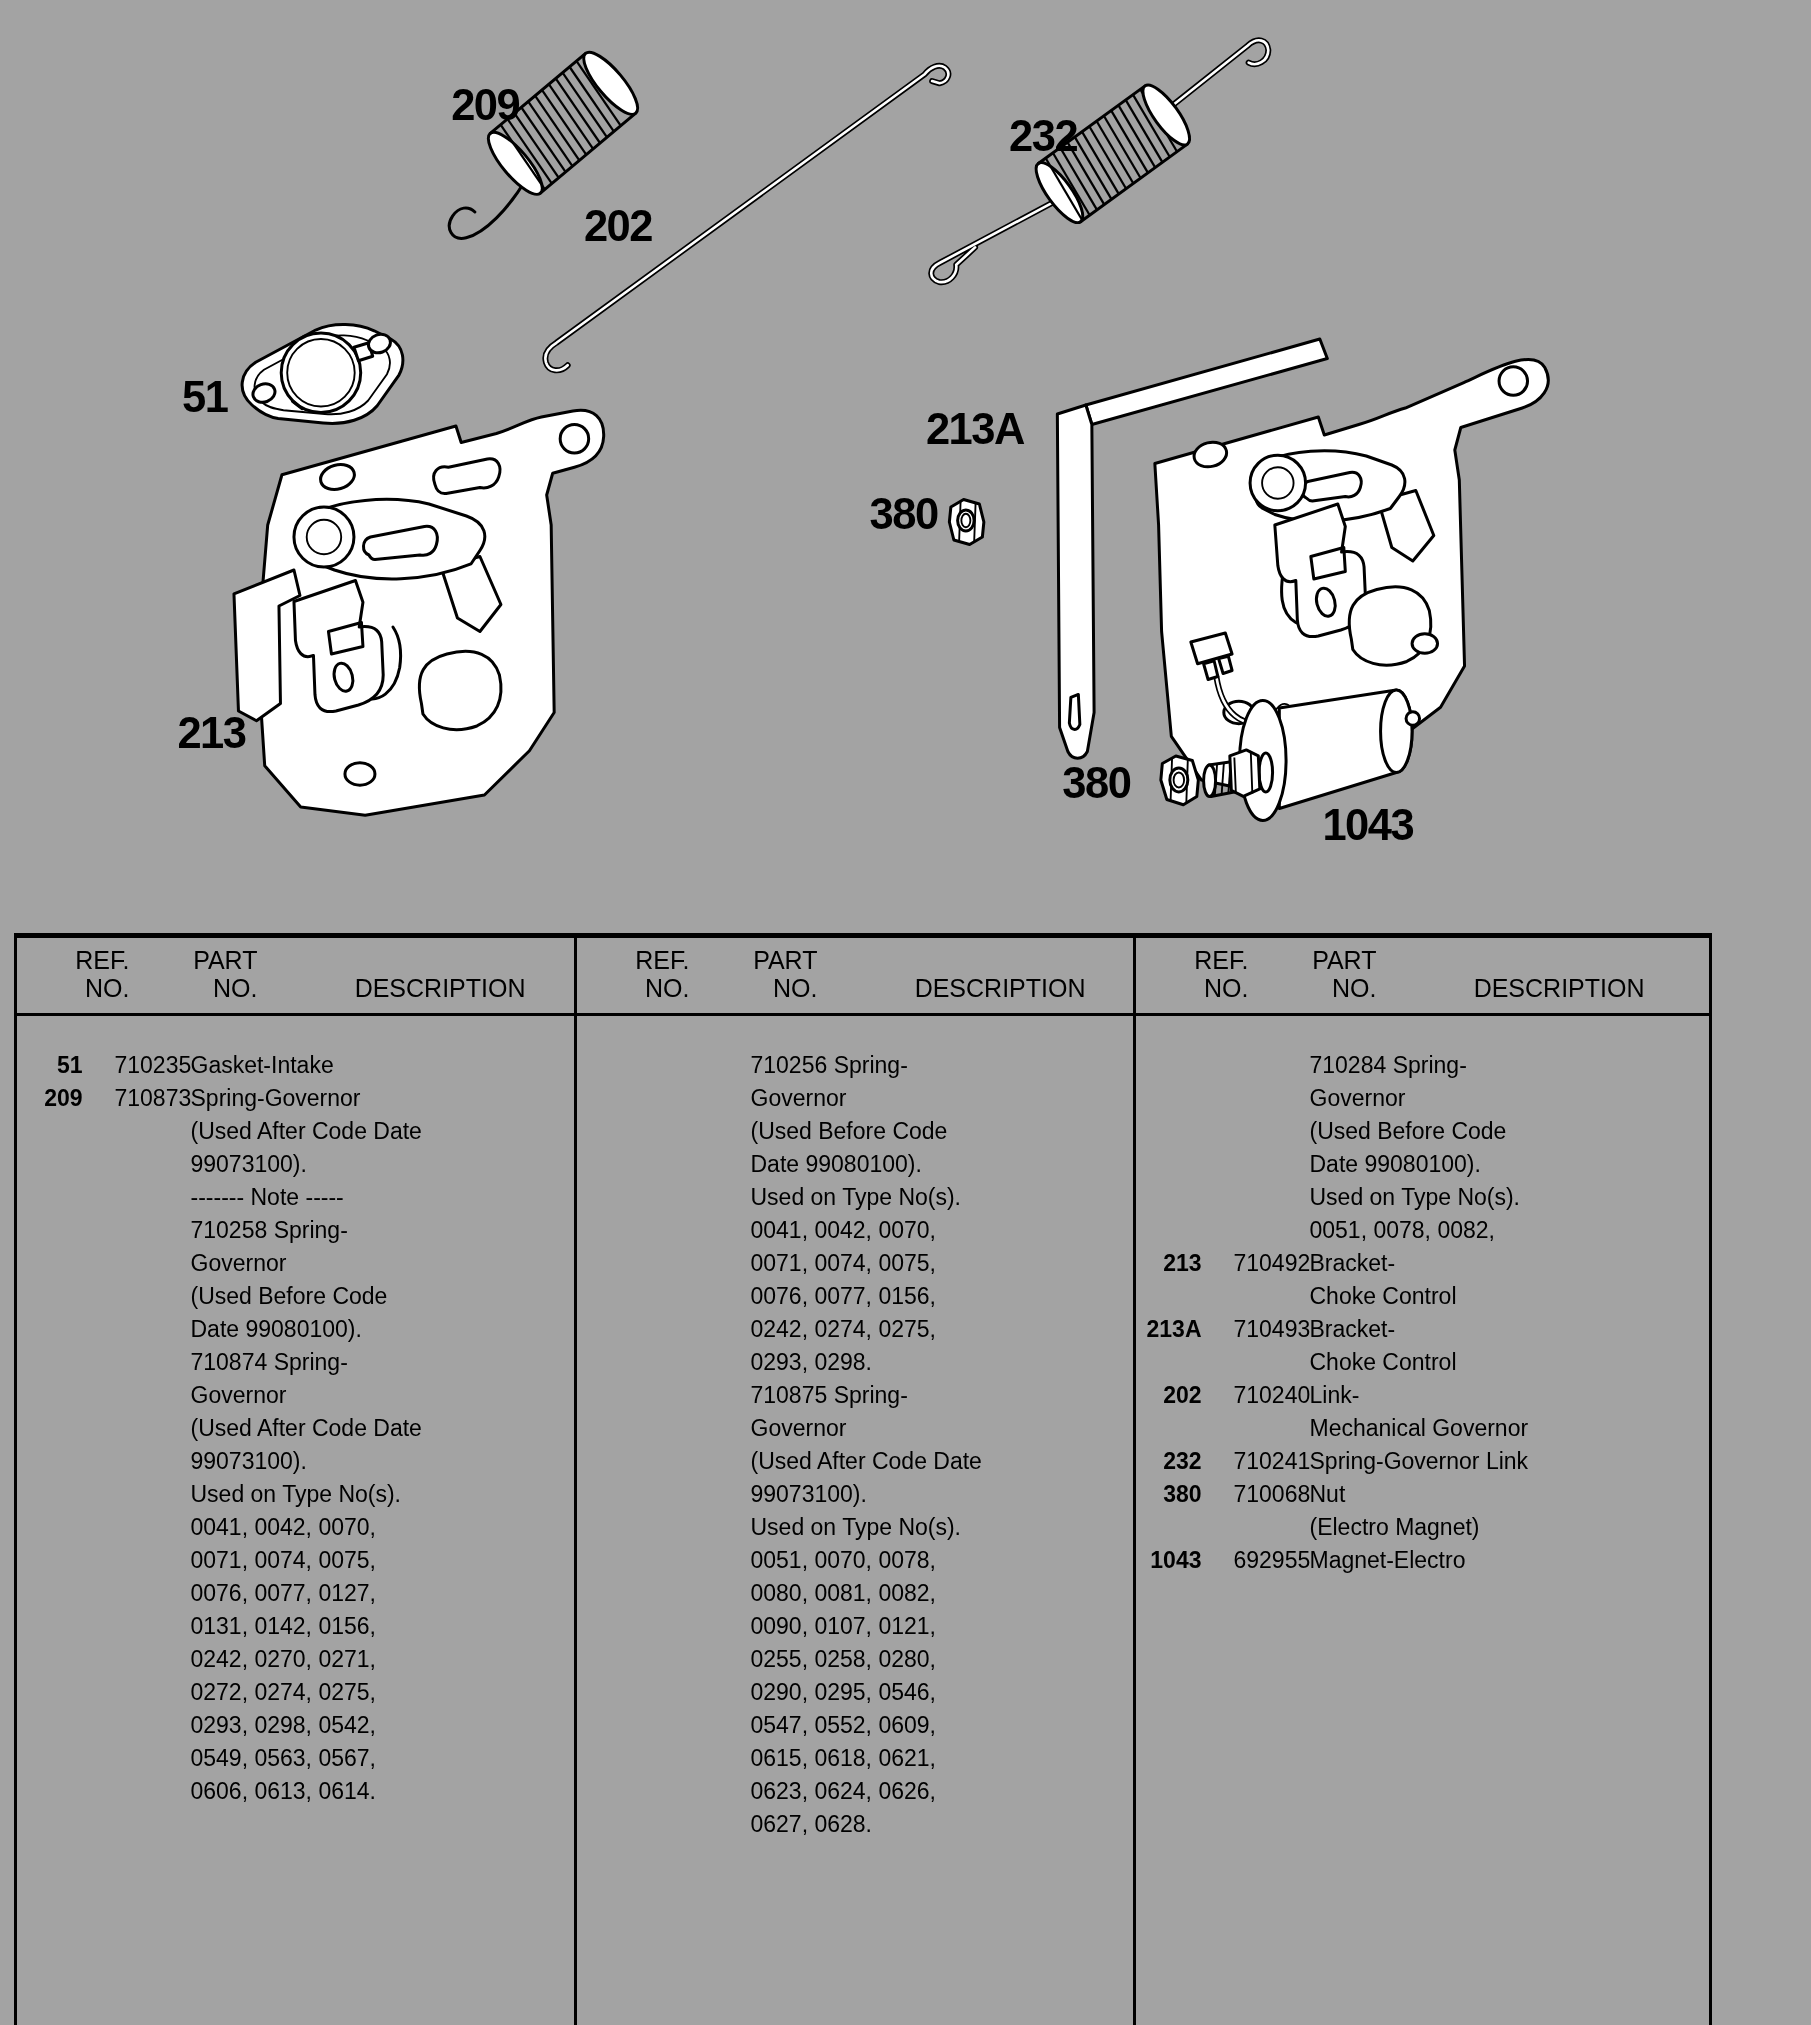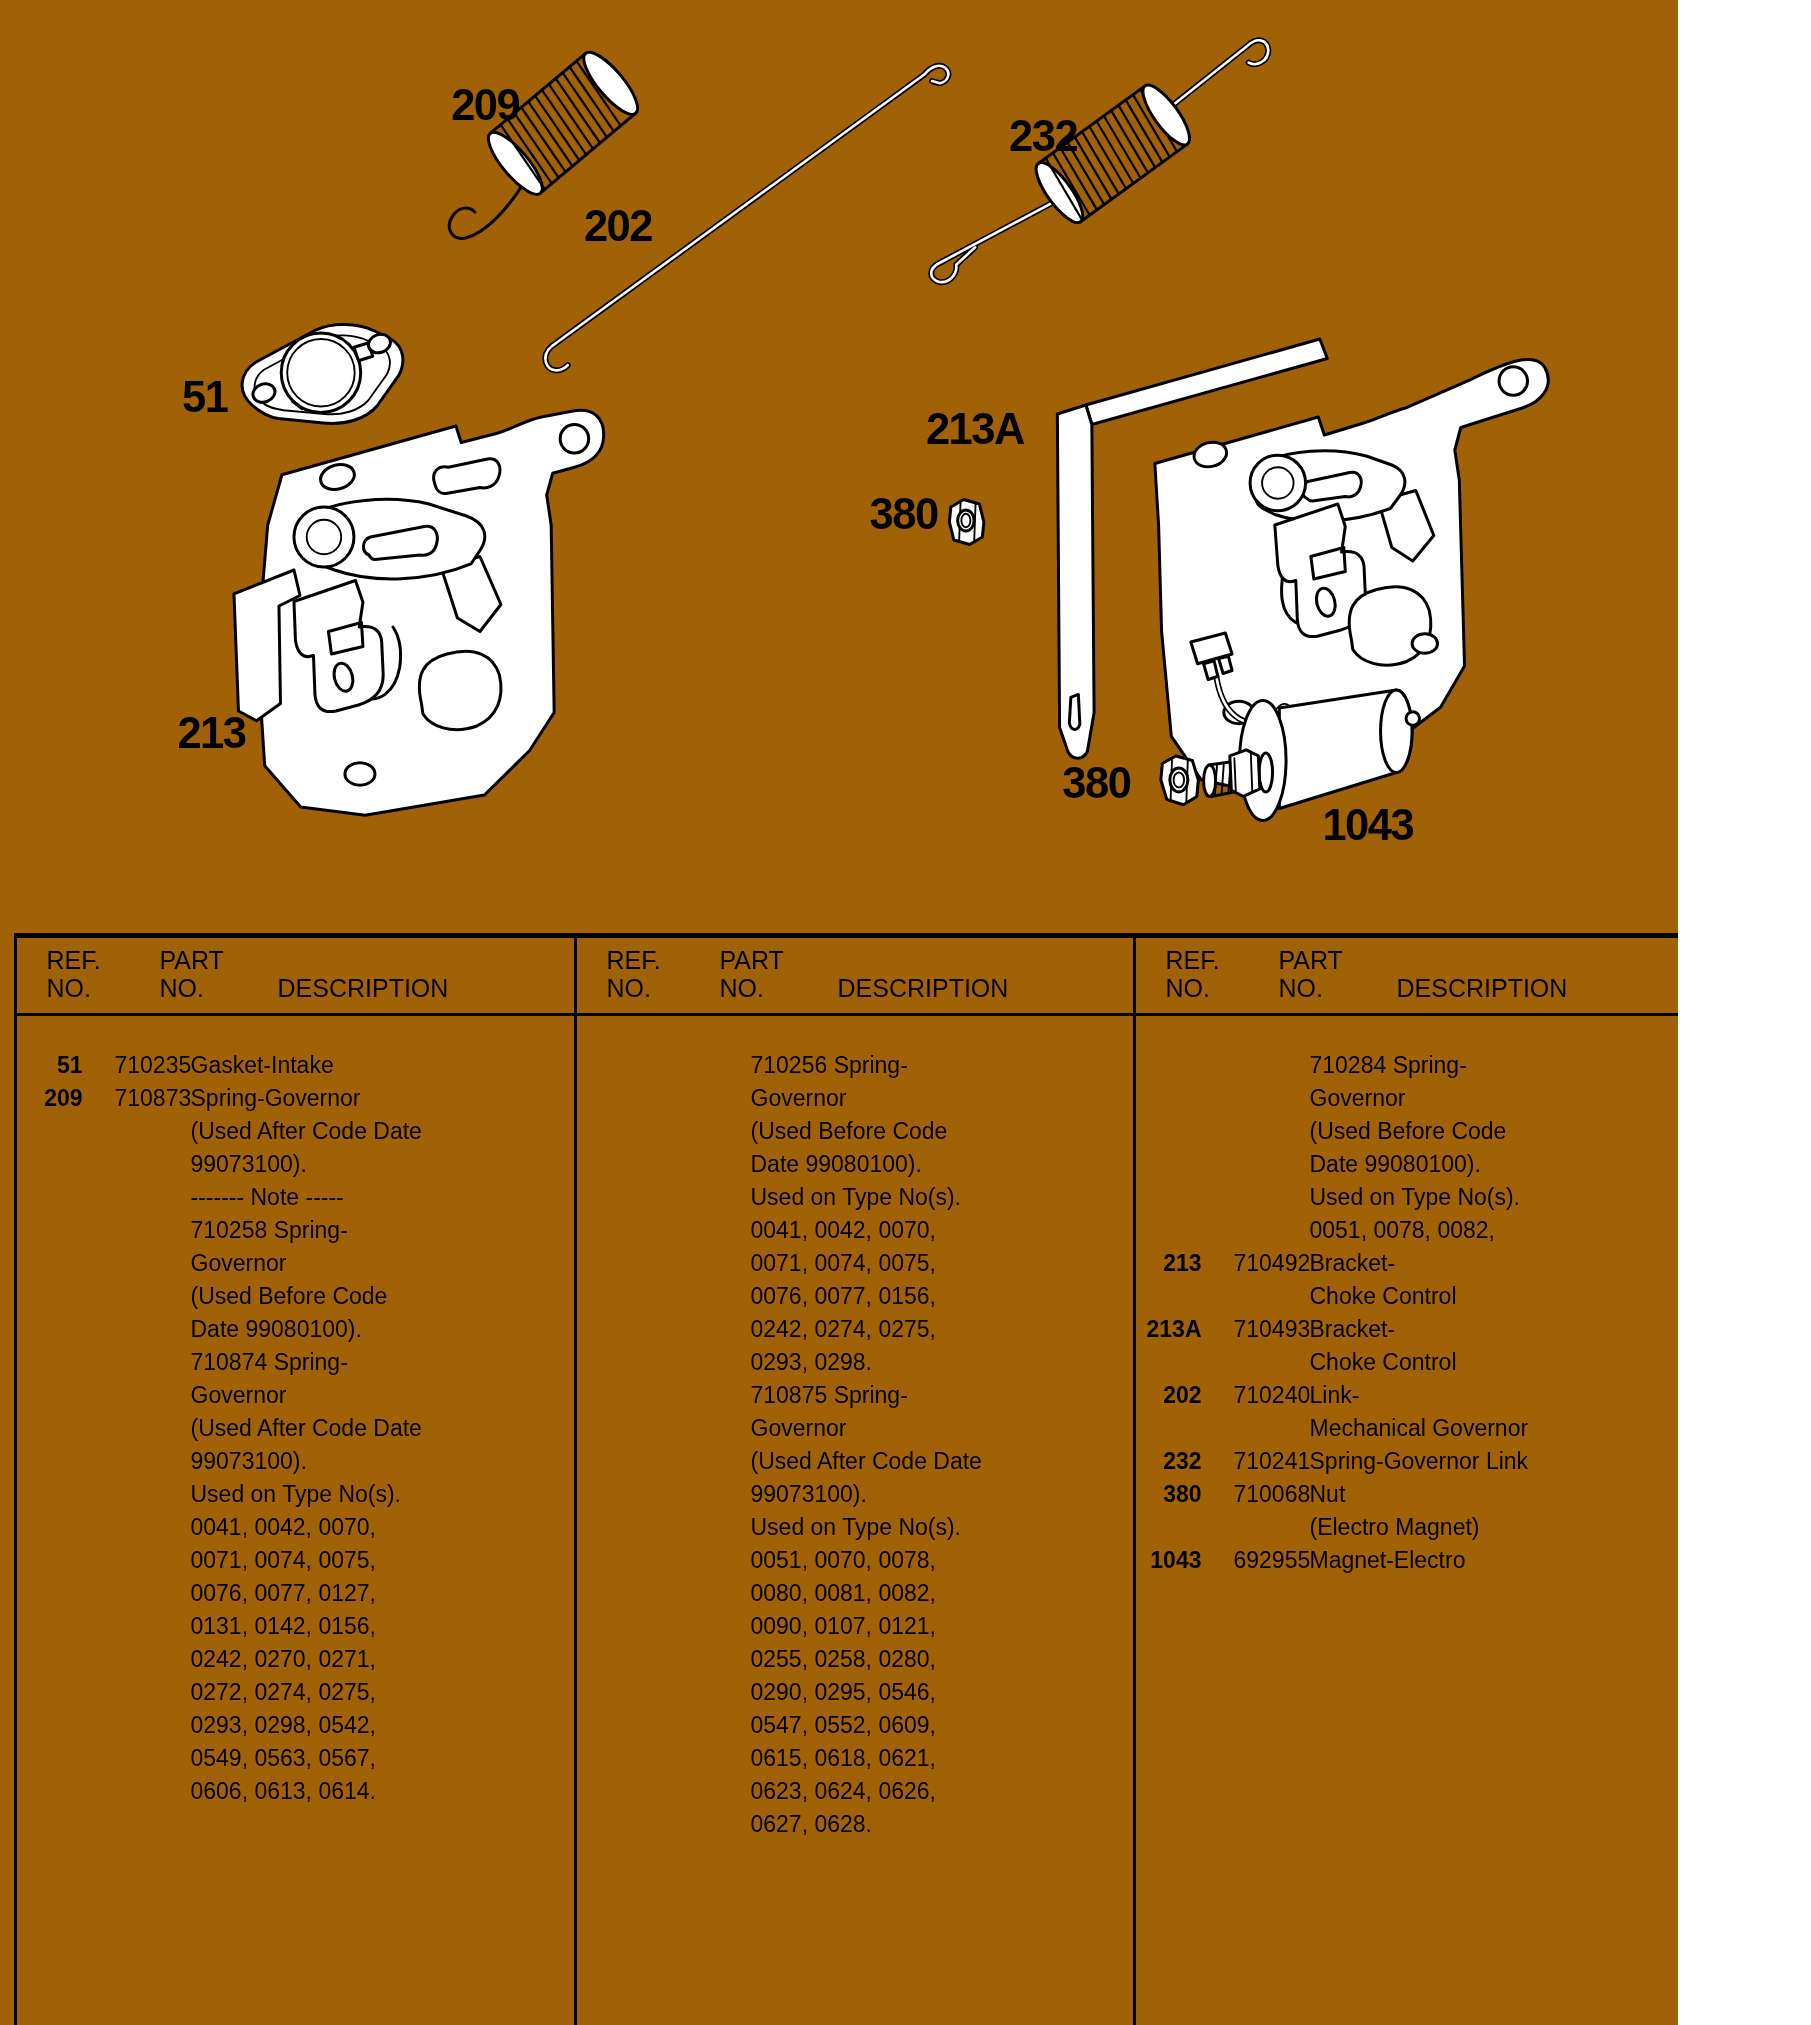--- a/index.html
+++ b/index.html
@@ -1,28 +1,28 @@
 <!DOCTYPE html>
 <html style="font-size:12px"><head>
 <meta charset="utf-8">
 <style>
   html,body{margin:0;padding:0;background:#fff}
   body{width:1811px;height:2025px;font-family:"Liberation Sans",sans-serif;color:#000}
-  .page{position:relative;width:1678px;height:2025px;background:#a16207;overflow:hidden}
+  .page{position:relative;width:1811px;height:2025px;background:#a3a3a3;overflow:hidden}
   svg.diagram{position:absolute;left:0;top:0}
   svg.diagram text.callout{font-family:"Liberation Sans",sans-serif;font-weight:bold;font-size:58px;letter-spacing:-2px;text-anchor:middle;fill:#000}
   .ptable{position:absolute;left:13.5px;top:933px;width:1698px;height:1092px;
           border-top:5.3px solid #000;border-left:3px solid #000;border-right:3px solid #000;
           display:flex;box-sizing:border-box}
   .pcol{position:relative;height:100%;box-sizing:border-box}
   .pcol.c0{width:560px;border-right:3px solid #000}
   .pcol.c1{width:559px;border-right:3px solid #000}
   .pcol.c2{flex:1}
   .phead{position:relative;height:75px;border-bottom:3px solid #000;font-size:25px}
-  .phead span{position:absolute;display:block;text-align:left;white-space:nowrap}
+  .phead span{position:absolute;display:block;text-align:right;white-space:nowrap}
   .phead .ref1{left:30px;top:7.5px;width:83px}
   .phead .part1{left:143px;top:7.5px;width:98px}
   .phead .ref2{left:30px;top:36px;width:83px}
   .phead .part2{left:143px;top:36px;width:98px}
   .phead .desc{left:261px;top:36px;width:248px}
   .pbody{position:relative;padding-top:33px;font-size:23px}
   .line{position:relative;height:33px;line-height:33px;white-space:nowrap}
   .lref{position:absolute;left:0;width:66px;text-align:right;font-weight:bold}
   .lpart{position:absolute;left:98px;font-weight:normal}
   .ldesc{position:absolute;left:174px}

